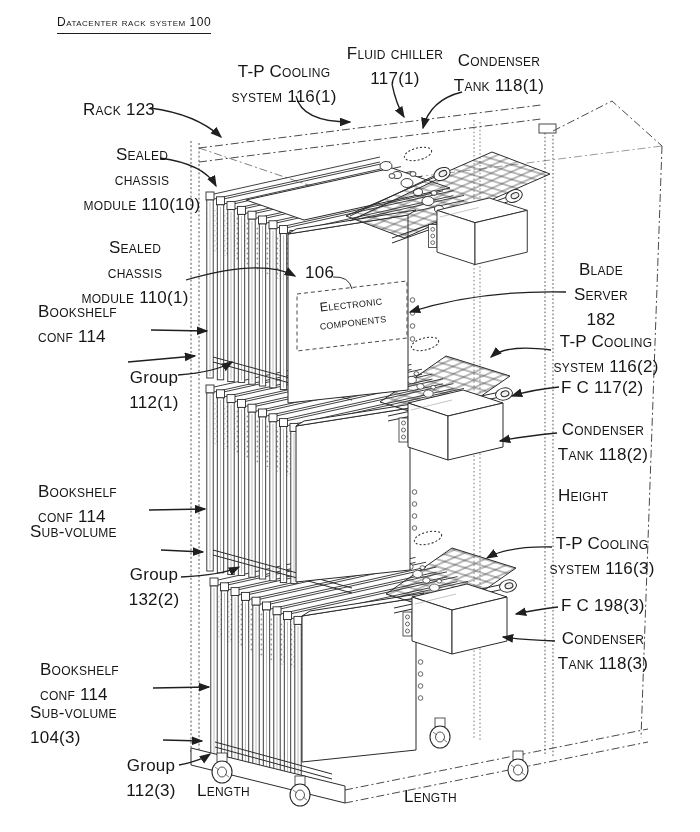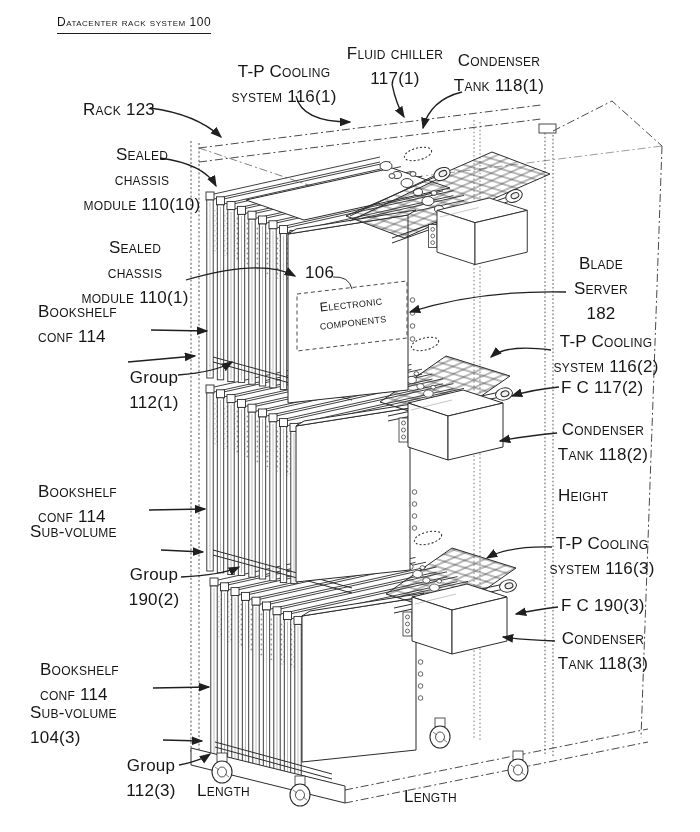--- a/index.html
+++ b/index.html
@@ -292,21 +292,21 @@
   <div>chassis</div>
   <div>module 110(1)</div>
 </div>
 
 <div class="lbl" style="left:305px;top:261px">106</div>
 <div class="lbl ec" style="left:296px;top:295px;font-size:12.5px">
   <div>Electronic</div>
   <div>components</div>
 </div>
 
-<div class="lbl c" style="left:601px;top:252px">
+<div class="lbl c" style="left:601px;top:258px">
   <div>Blade</div>
   <div>Server</div>
   <div>182</div>
 </div>
 
 <div class="lbl r" style="left:38px;top:300px;width:112px">
   <div>Bookshelf</div>
       <div>conf 114</div>
 </div>
 <div class="lbl c" style="left:606px;top:330px">
@@ -330,23 +330,23 @@
 <div class="lbl" style="left:558px;top:484px">Height</div>
 <div class="lbl r" style="left:30px;top:520px;width:128px">
   <div>Sub-volume</div>
 </div>
 <div class="lbl c" style="left:602px;top:532px">
   <div>T-P Cooling</div>
       <div>system 116(3)</div>
 </div>
 <div class="lbl c mixed" style="left:154px;top:563px">
   <div>Group</div>
-      <div>190(2)</div>
-</div>
-<div class="lbl" style="left:561px;top:594px">F C 190(3)</div>
+      <div>132(2)</div>
+</div>
+<div class="lbl" style="left:561px;top:594px">F C 198(3)</div>
 <div class="lbl c" style="left:603px;top:627px">
   <div>Condenser</div>
       <div>Tank 118(3)</div>
 </div>
 
 <div class="lbl r" style="left:40px;top:658px;width:112px">
   <div>Bookshelf</div>
       <div>conf 114</div>
 </div>
 <div class="lbl r" style="left:30px;top:701px;width:128px">

